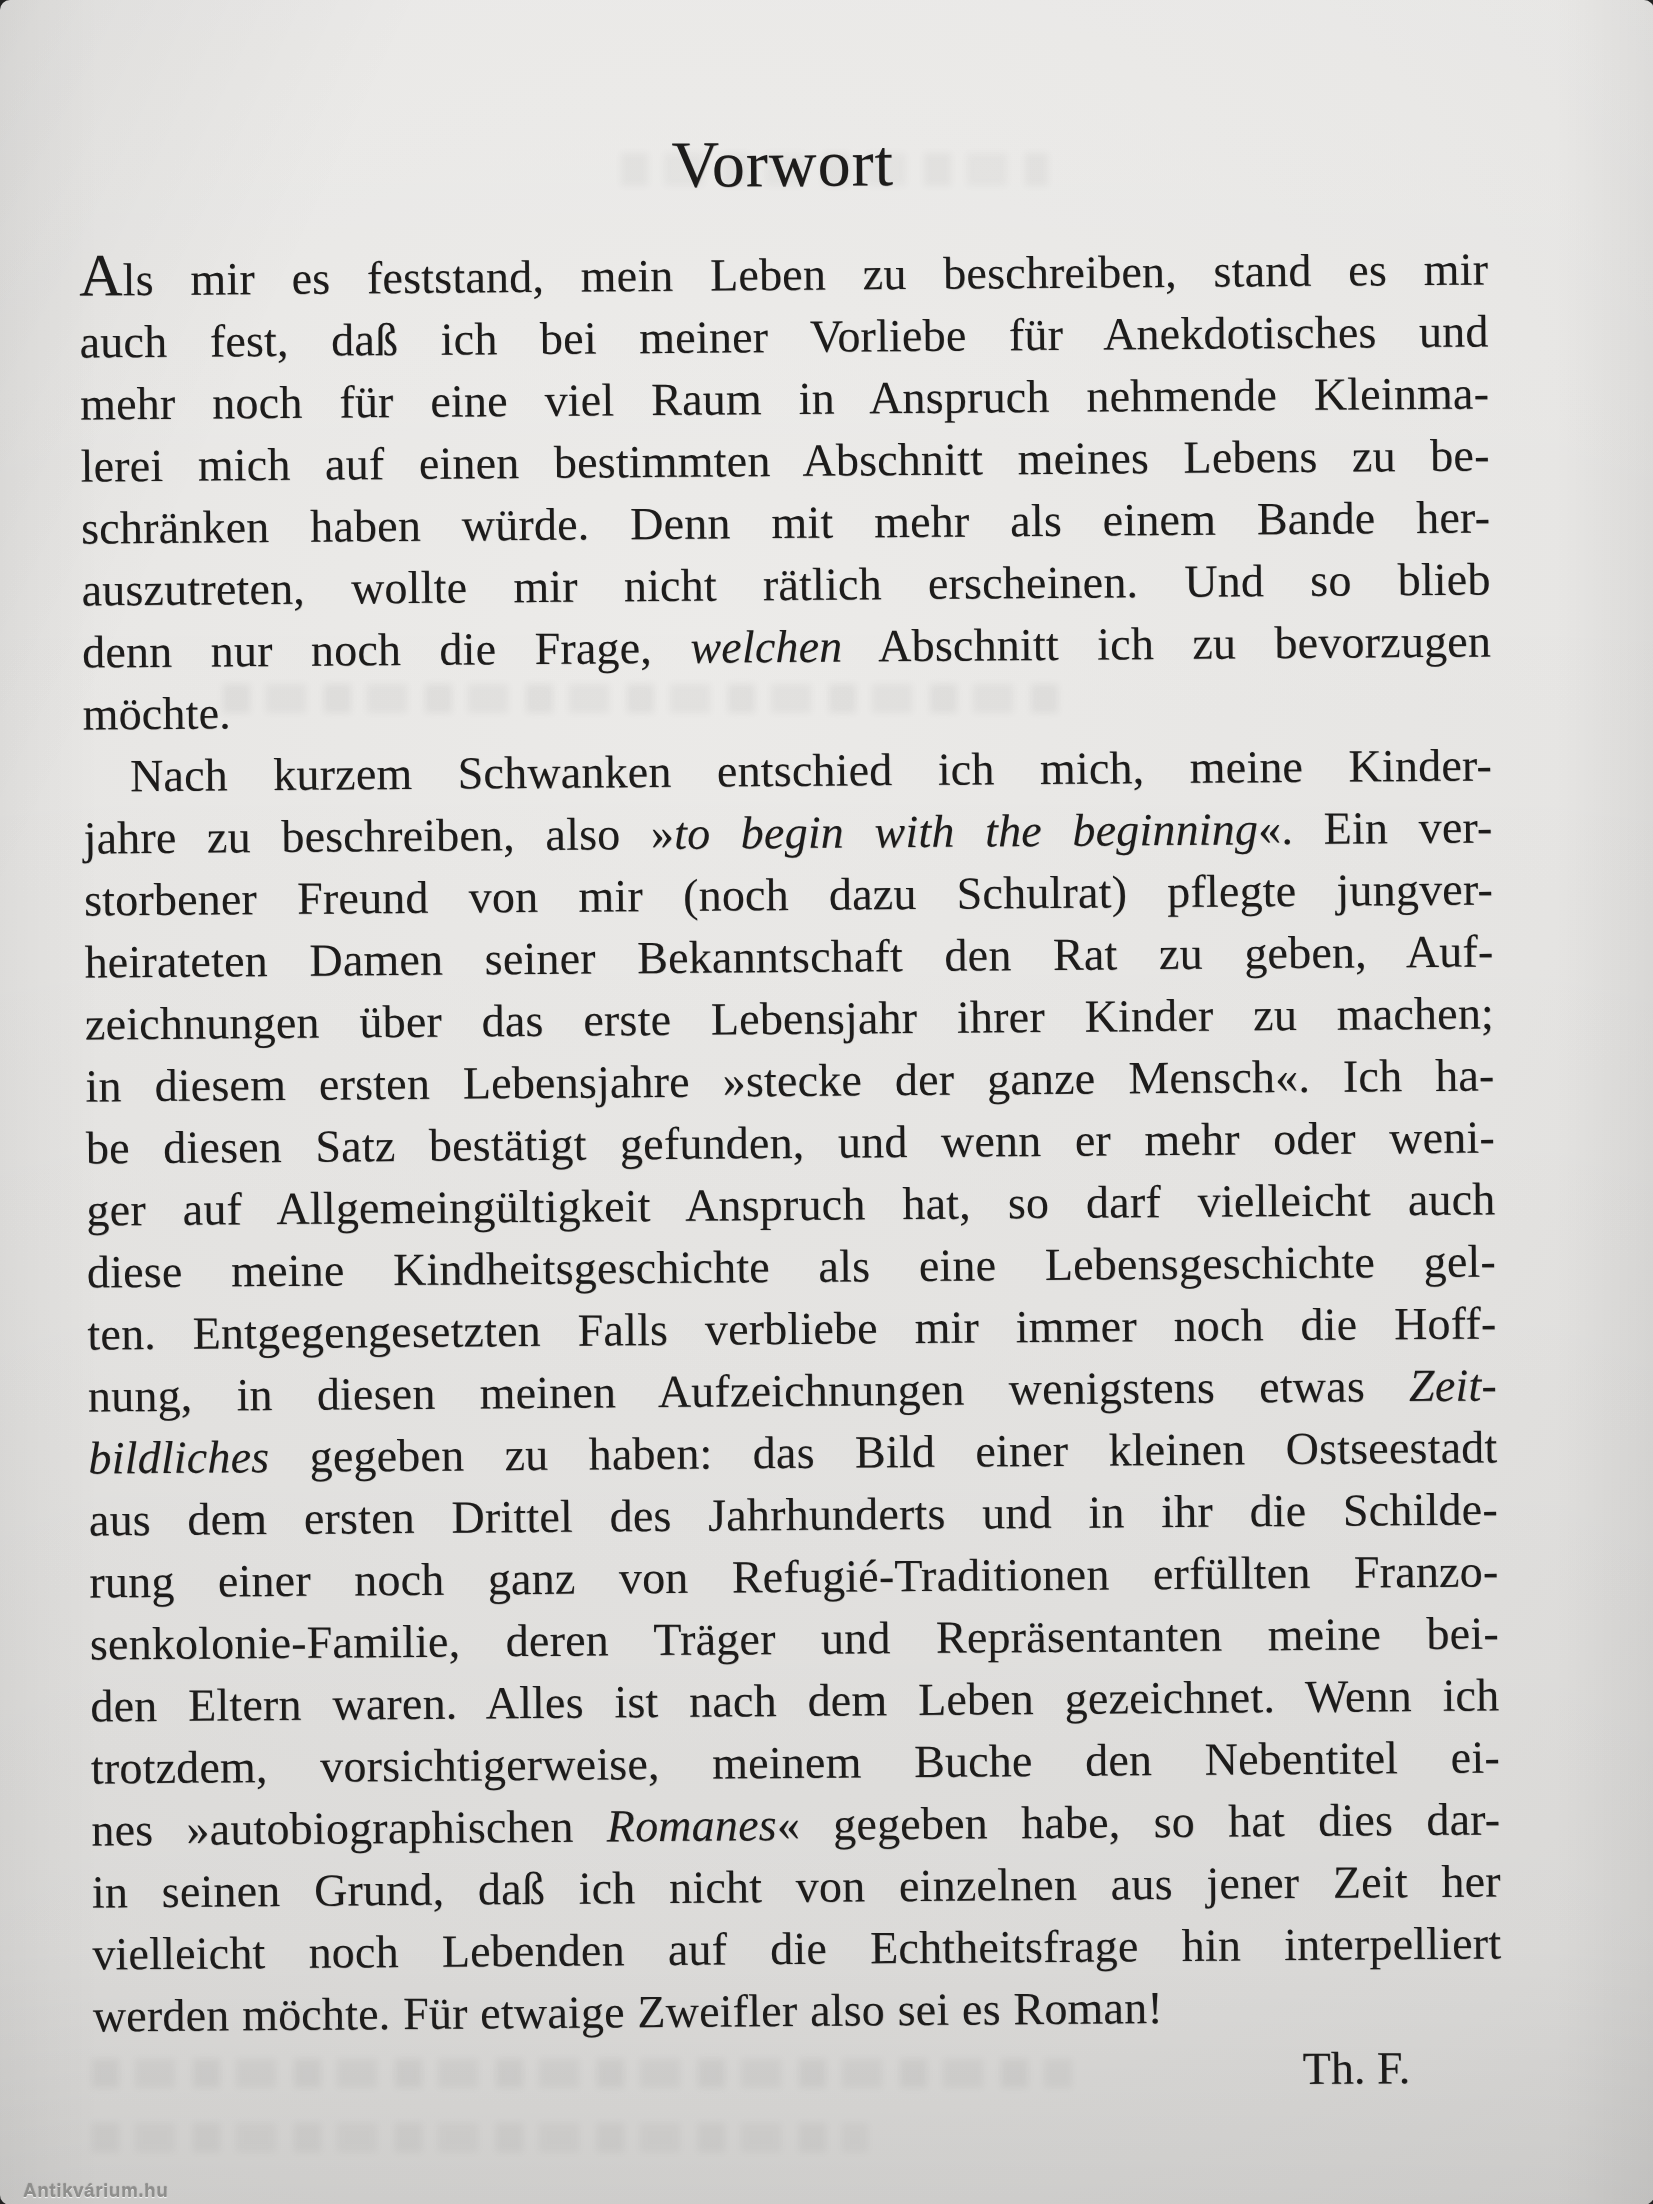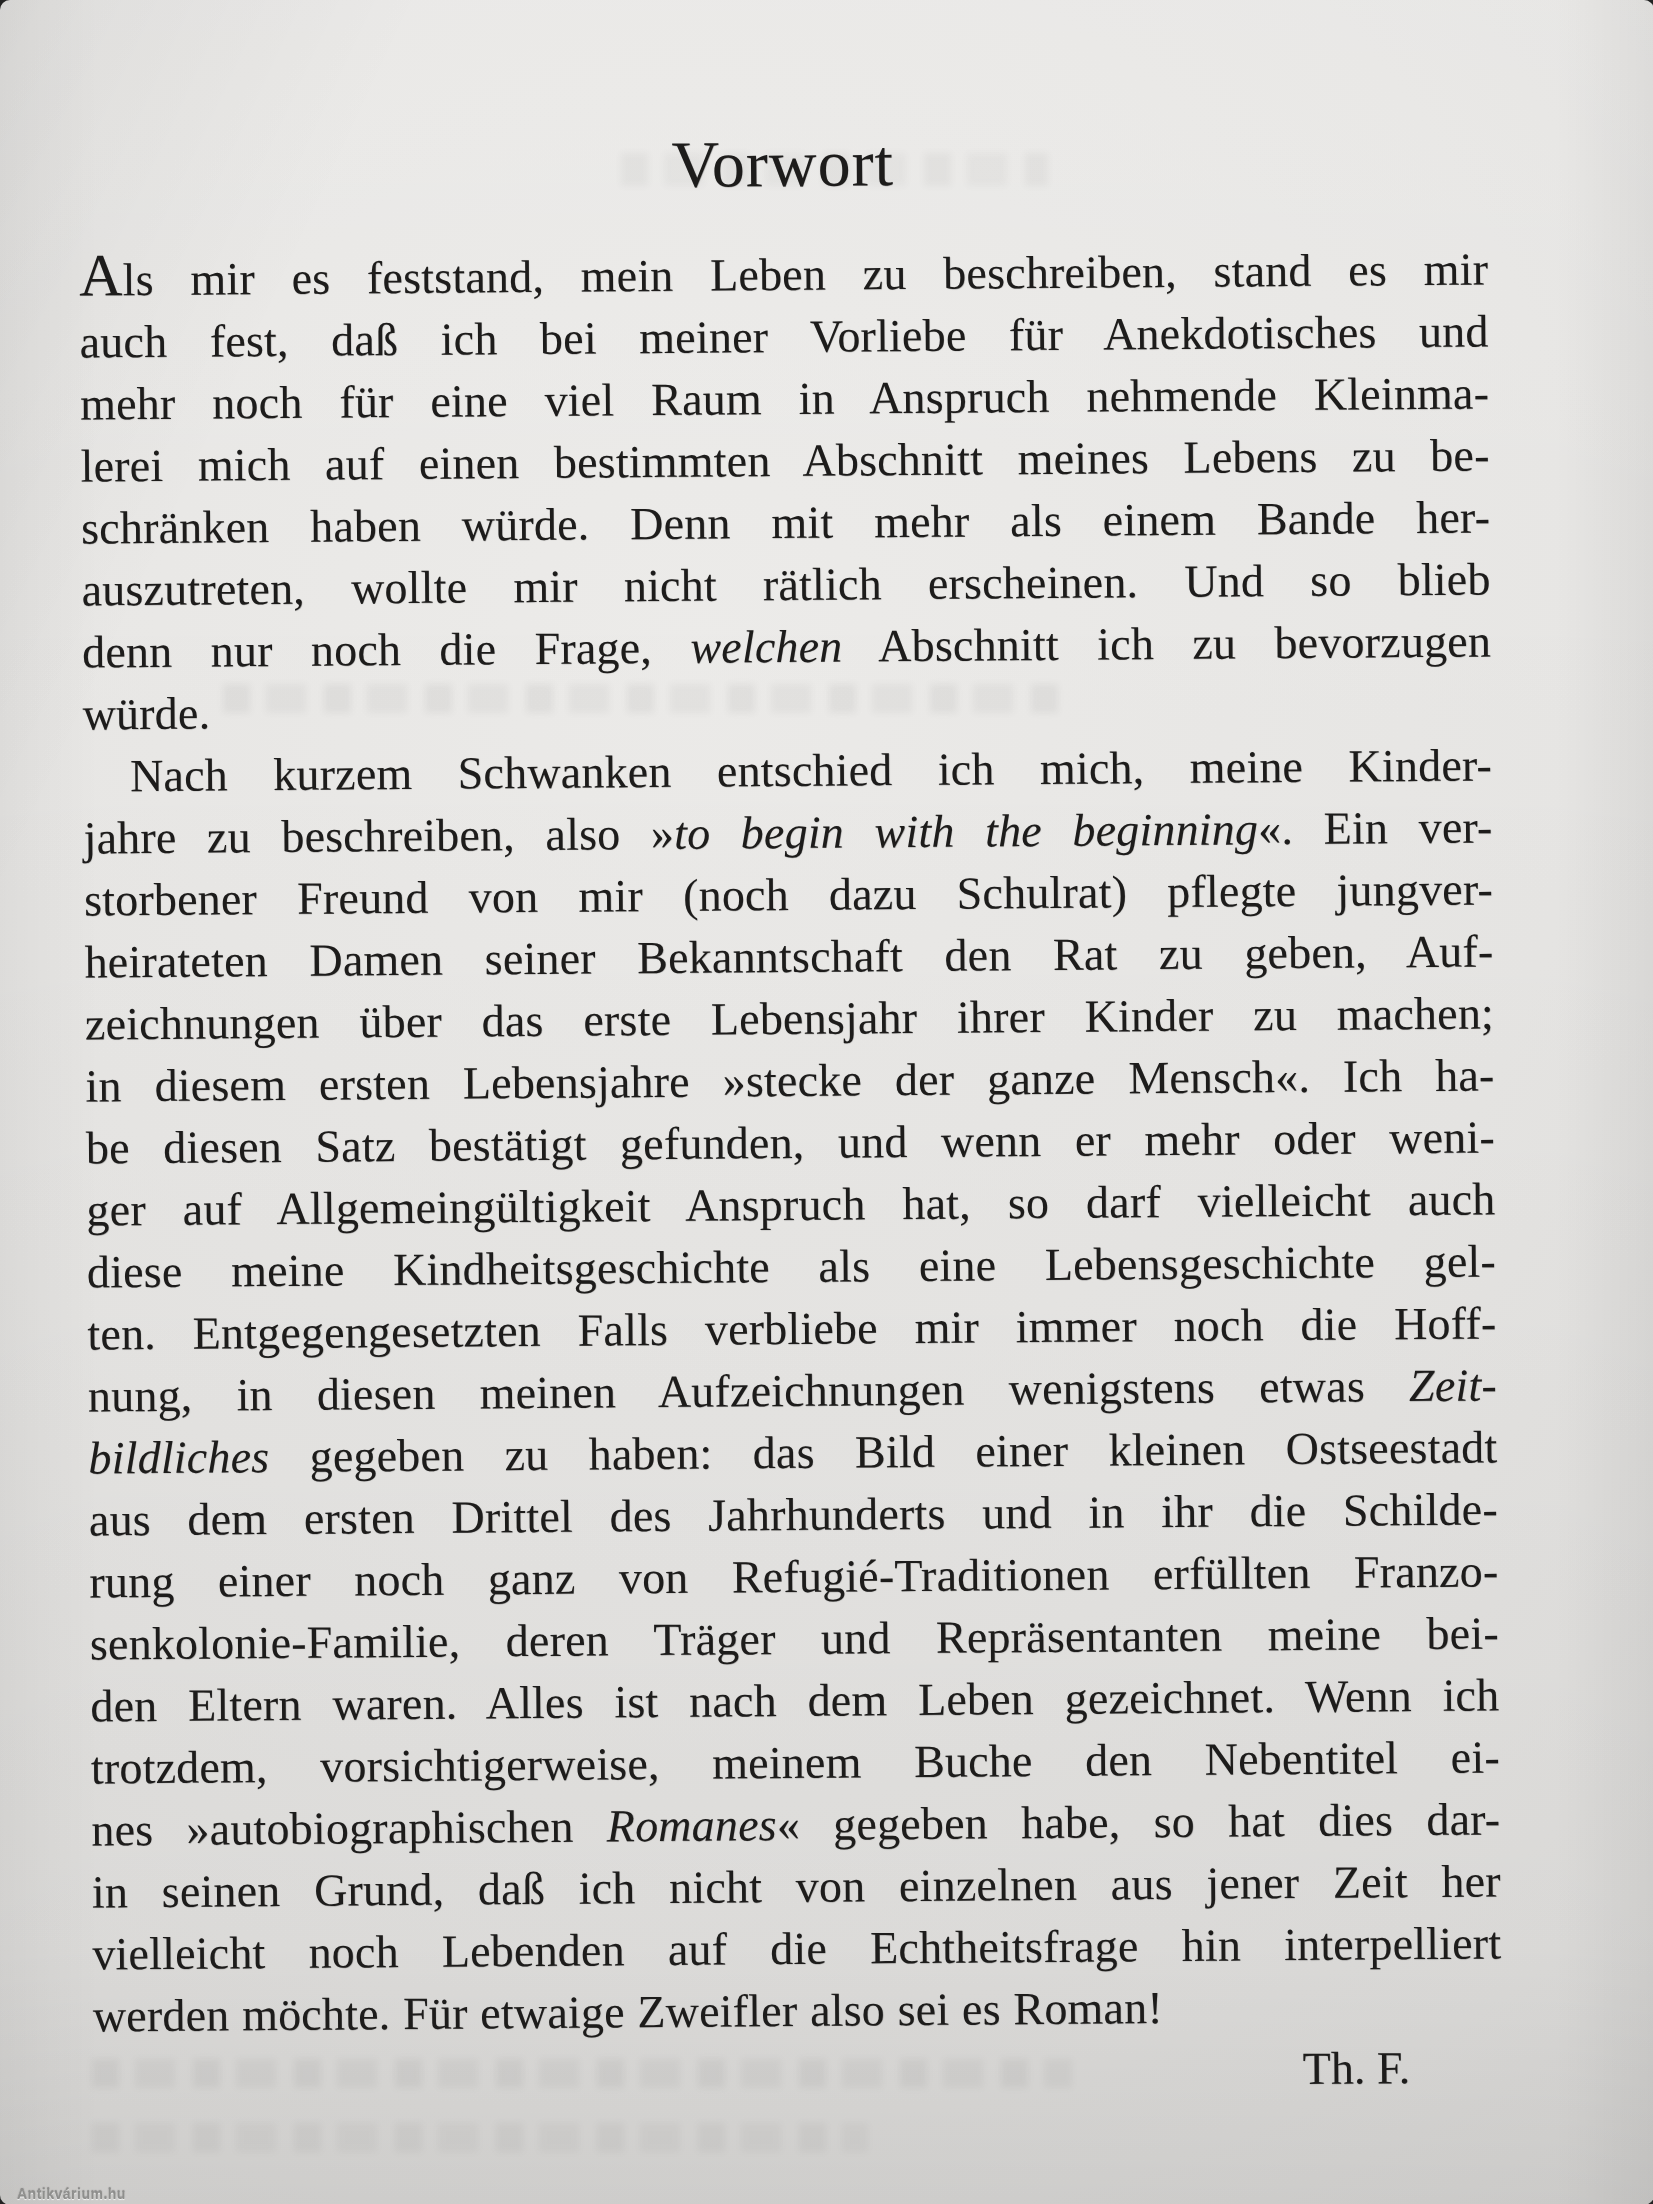--- a/index.html
+++ b/index.html
@@ -69,25 +69,25 @@
     background: repeating-linear-gradient(90deg,
       rgba(70,70,70,0.75) 0 27px, rgba(70,70,70,0) 27px 43px,
       rgba(70,70,70,0.6) 43px 83px, rgba(70,70,70,0) 83px 101px);
   }
   .ghost.g-title { left: 621px; top: 153px; width: 427px; height: 33px; opacity: 0.07; }
   .ghost.g-mid   { left: 223px; top: 684px; width: 835px; height: 29px; }
   .ghost.g-bot1  { left: 92px;  top: 2059px; width: 980px; height: 29px; }
   .ghost.g-bot2  { left: 92px;  top: 2123px; width: 776px;  height: 29px; opacity: 0.075; }
   .watermark {
     position: absolute;
-    left: 17px;
+    left: 23px;
     bottom: 2.9px;
     font-family: "Liberation Sans", sans-serif;
     font-weight: bold;
-    font-size: 14px;
+    font-size: 19px;
     letter-spacing: 0.5px;
     color: #8e8e8c;
     text-shadow: 0 1px 1px rgba(255,255,255,0.85), 0 -1px 1px rgba(40,40,40,0.4);
   }
 </style>
 </head>
 <body>
 
 <div class="photo">
   <div class="ghost g-title"></div>
@@ -98,21 +98,21 @@
   <div class="content">
     <div class="title">Vorwort</div>
     <div>
         <div class="line"><span><span class="initial">A</span>ls mir es feststand, mein Leben zu beschreiben, stand es mir</span></div>
         <div class="line"><span>auch fest, daß ich bei meiner Vorliebe für Anekdotisches und</span></div>
         <div class="line"><span>mehr noch für eine viel Raum in Anspruch nehmende Kleinma-</span></div>
         <div class="line"><span>lerei mich auf einen bestimmten Abschnitt meines Lebens zu be-</span></div>
         <div class="line"><span>schränken haben würde. Denn mit mehr als einem Bande her-</span></div>
         <div class="line"><span>auszutreten, wollte mir nicht rätlich erscheinen. Und so blieb</span></div>
         <div class="line"><span>denn nur noch die Frage, </span><em>welchen</em><span> Abschnitt ich zu bevorzugen</span></div>
-        <div class="line no-just"><span>würde.</span></div>
+        <div class="line no-just"><span>möchte.</span></div>
         <div class="line indent"><span>Nach kurzem Schwanken entschied ich mich, meine Kinder-</span></div>
         <div class="line"><span>jahre zu beschreiben, also »</span><em>to begin with the beginning</em><span>«. Ein ver-</span></div>
         <div class="line"><span>storbener Freund von mir (noch dazu Schulrat) pflegte jungver-</span></div>
         <div class="line"><span>heirateten Damen seiner Bekanntschaft den Rat zu geben, Auf-</span></div>
         <div class="line"><span>zeichnungen über das erste Lebensjahr ihrer Kinder zu machen;</span></div>
         <div class="line"><span>in diesem ersten Lebensjahre »stecke der ganze Mensch«. Ich ha-</span></div>
         <div class="line"><span>be diesen Satz bestätigt gefunden, und wenn er mehr oder weni-</span></div>
         <div class="line"><span>ger auf Allgemeingültigkeit Anspruch hat, so darf vielleicht auch</span></div>
         <div class="line"><span>diese meine Kindheitsgeschichte als eine Lebensgeschichte gel-</span></div>
         <div class="line"><span>ten. Entgegengesetzten Falls verbliebe mir immer noch die Hoff-</span></div>

